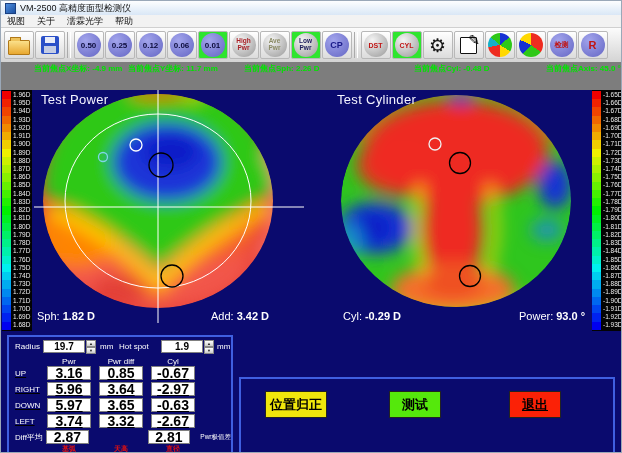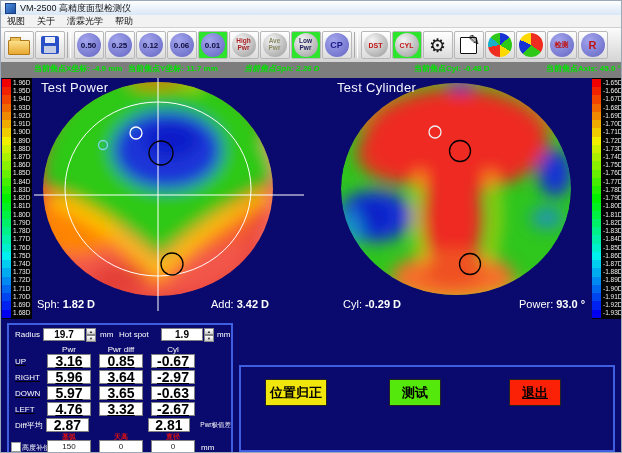--- a/index.html
+++ b/index.html
@@ -25,23 +25,23 @@
   .pie2{width:24px;height:24px;border-radius:50%;background:conic-gradient(#ee2c20 0 35%,#2ec818 35% 62%,#1632d4 62% 82%,#ffd800 82% 100%);}
   .folder{width:20px;height:13px;position:relative;background:linear-gradient(#fbe08a,#e8a830);border:1px solid #b07818;border-radius:1px;margin-top:4px;}
   .folder::before{content:"";position:absolute;top:-4px;left:1px;width:9px;height:3px;background:#eec25a;border:1px solid #b07818;border-bottom:none;border-radius:1px 1px 0 0;}
   .floppy{width:18px;height:18px;background:#2a50c8;border-radius:2px;position:relative;}
   .floppy::before{content:"";position:absolute;top:1px;left:4px;width:10px;height:6px;background:#e9edf8;}
   .floppy::after{content:"";position:absolute;bottom:1px;left:3px;width:12px;height:7px;background:#c4cde4;}
   .gear-glyph{font-size:19px;line-height:1;color:#151515;}
   .edit-glyph{width:15px;height:15px;border:1.5px solid #111;background:#fff;position:relative;border-radius:1px;}
   .edit-glyph::after{content:"✎";position:absolute;right:-4px;top:-6px;font-size:14px;color:#000;}
   
-  .statusbar{position:relative;height:16px;background:#7d7d7d;font-size:8px;font-weight:bold;color:#00e400;}
+  .statusbar{position:relative;height:28px;background:#7d7d7d;font-size:8px;font-weight:bold;color:#00e400;}
   .statusbar span{position:absolute;top:1px;white-space:nowrap;}
-  .st0{left:33px;} .st1{left:127px;} .st2{left:243px;font-style:italic;} .st3{left:413px;} .st4{left:545px;}
+  .st0{left:33px;} .st1{left:127px;} .st2{left:243px;} .st3{left:413px;} .st4{left:545px;}
   
   .maps{position:relative;width:622px;height:241px;background:#0a0a6e;}
   .scale{position:absolute;top:0;width:30px;height:241px;background:#030303;display:flex;flex-direction:column;padding:1px 0;box-sizing:border-box;}
   .scale-left{left:1px;} .scale-right{right:1px;}
   .srow{flex:1;display:flex;align-items:center;gap:2px;min-height:0;}
   .chip{width:9px;height:100%;flex:0 0 auto;}
   .slab{font-size:6.5px;color:#f0f0f0;white-space:nowrap;line-height:1;}
   .map-title{position:absolute;top:2px;font-size:13px;color:#f4f4ff;letter-spacing:.3px;}
   .mt-l{left:40px;} .mt-r{left:336px;}
   .mv{position:absolute;top:220px;font-size:11px;color:#fff;white-space:nowrap;}
@@ -593,21 +593,21 @@
 
           <div class="trow">
             <span class="rlabel">DOWN</span>
             <span class="cell">5.97</span>
             <span class="cell">3.65</span>
             <span class="cell">-0.63</span>
           </div>
 
           <div class="trow">
             <span class="rlabel">LEFT</span>
-            <span class="cell">4.76</span>
+            <span class="cell">3.74</span>
             <span class="cell">3.32</span>
             <span class="cell">-2.67</span>
           </div>
 
       </div>
 
       <div class="diffrow">
         <span class="rlabel">Diff平均</span>
         <span class="cell">2.87</span>
         <span class="spacercell"></span>

